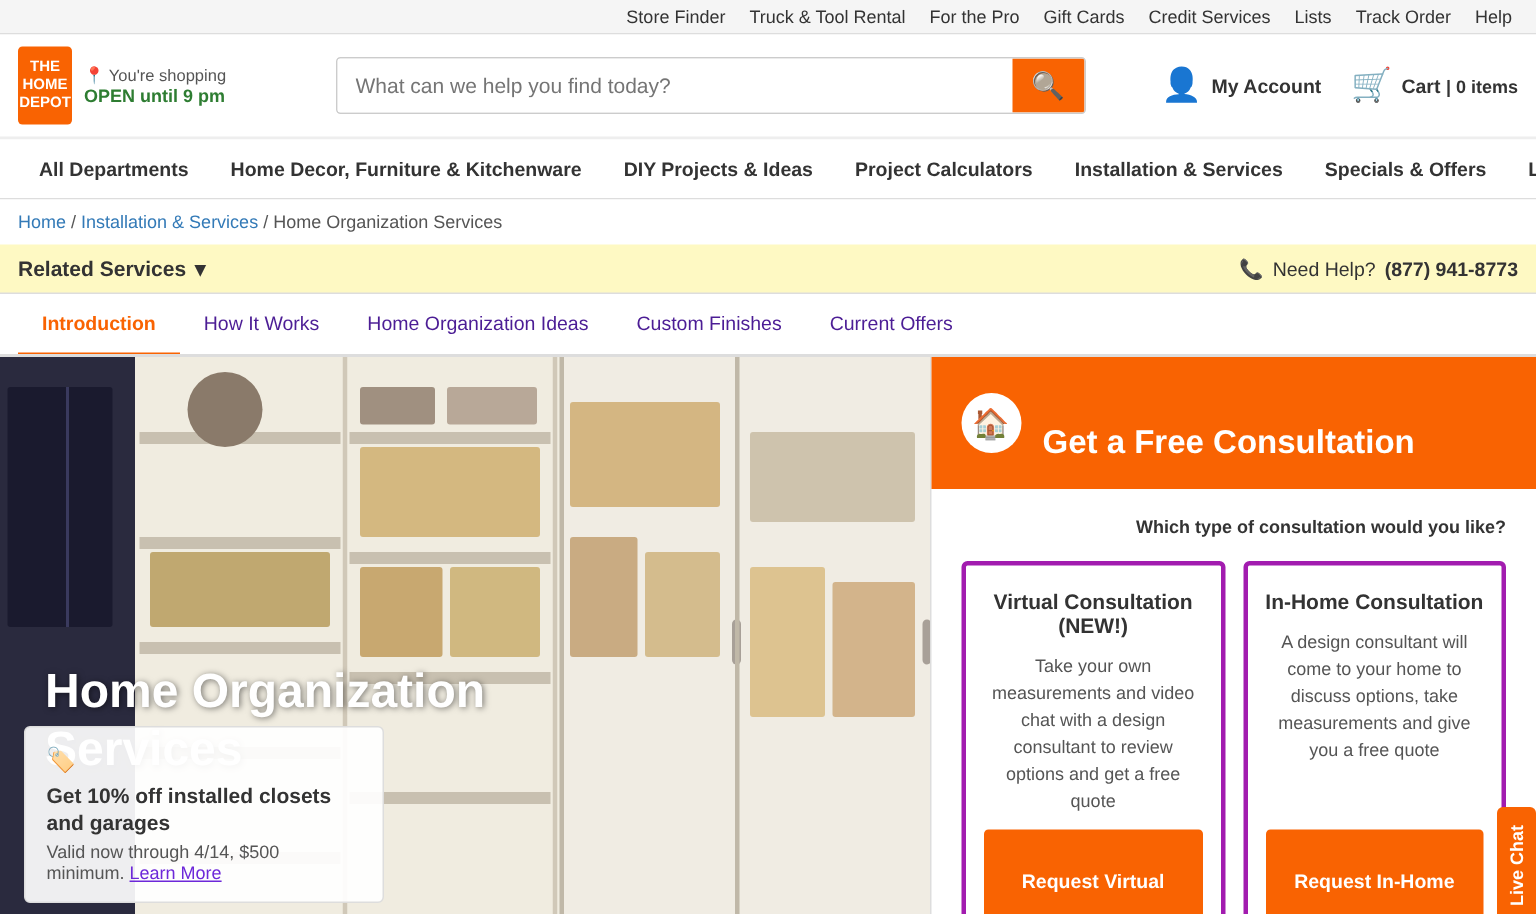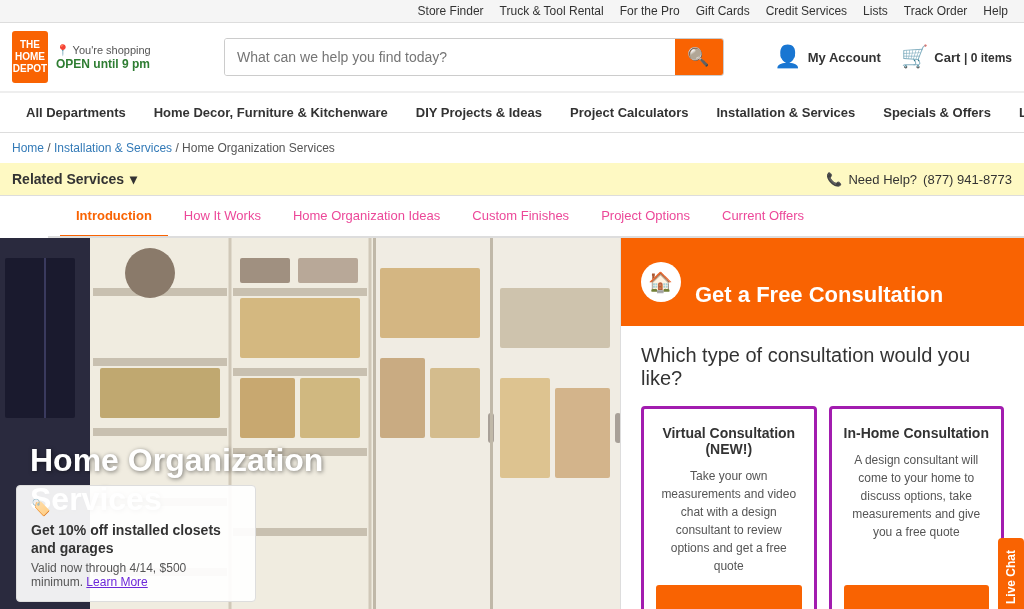--- a/index.html
+++ b/index.html
@@ -144,36 +144,35 @@
       align-items: center;
       gap: 6px;
       cursor: pointer;
     }
     .need-help {
       font-size: 13px;
       display: flex;
       align-items: center;
       gap: 6px;
     }
-    .need-help .phone-num { font-weight: 400; }
+    .need-help .phone-num { font-weight: 700; }
 
     
     .section-tabs {
       background: #fff;
       border-bottom: 2px solid #ddd;
       display: flex;
       align-items: center;
       padding: 0 12px;
       overflow: hidden;
-      margin-left: 48px;
     }
     .section-tab {
       padding: 12px 16px;
       font-size: 13px;
-      color: #ec4899;
+      color: #4c1d95;
       cursor: pointer;
       white-space: nowrap;
       border-bottom: 3px solid transparent;
       margin-bottom: -2px;
     }
     .section-tab.active {
       color: #f96302;
       border-bottom-color: #f96302;
       font-weight: 600;
     }
@@ -252,23 +251,23 @@
       font-size: 22px;
       font-weight: 700;
       margin-top: 26px;
     }
 
     .consult-body {
       padding: 18px 20px;
       flex: 1;
     }
     .consult-question {
-      font-size: 20px;
-      font-weight: 400;
-      text-align: left;
+      font-size: 12px;
+      font-weight: 700;
+      text-align: right;
       margin-bottom: 16px;
       color: #333;
     }
 
     .consult-options {
       display: flex;
       gap: 12px;
     }
     .consult-option {
       flex: 1;
@@ -407,21 +406,20 @@
     <span>Need Help?</span>
     <span class="phone-num">(877) 941-8773</span>
   </div>
 </div>
 
 <div class="section-tabs">
   <div class="section-tab active">Introduction</div>
   <div class="section-tab">How It Works</div>
   <div class="section-tab">Home Organization Ideas</div>
   <div class="section-tab">Custom Finishes</div>
-  <div class="section-tab">Project Options</div>
   <div class="section-tab">Current Offers</div>
 </div>
 
 <div class="hero-section">
 
   <div class="hero-image">
     
     <svg width="620" height="380" viewBox="0 0 620 380">
 
       <rect width="620" height="380" fill="#e8e0d0"></rect>

